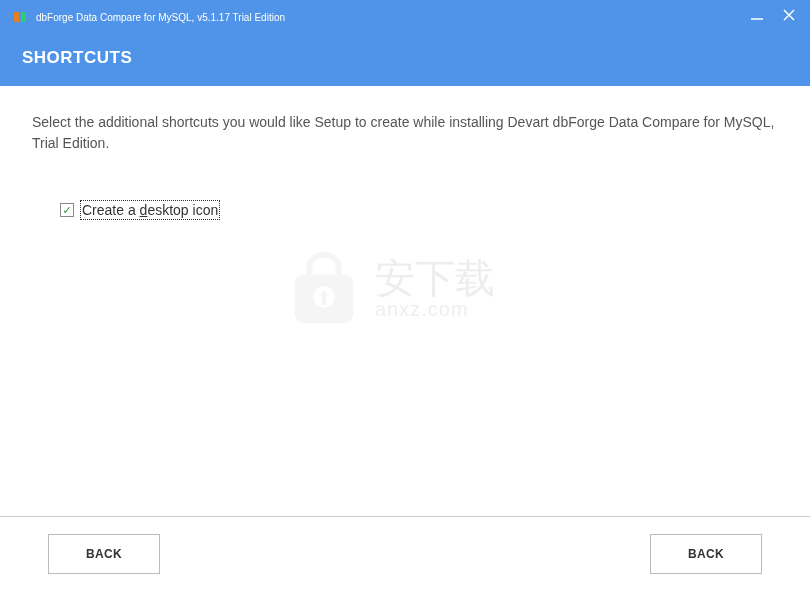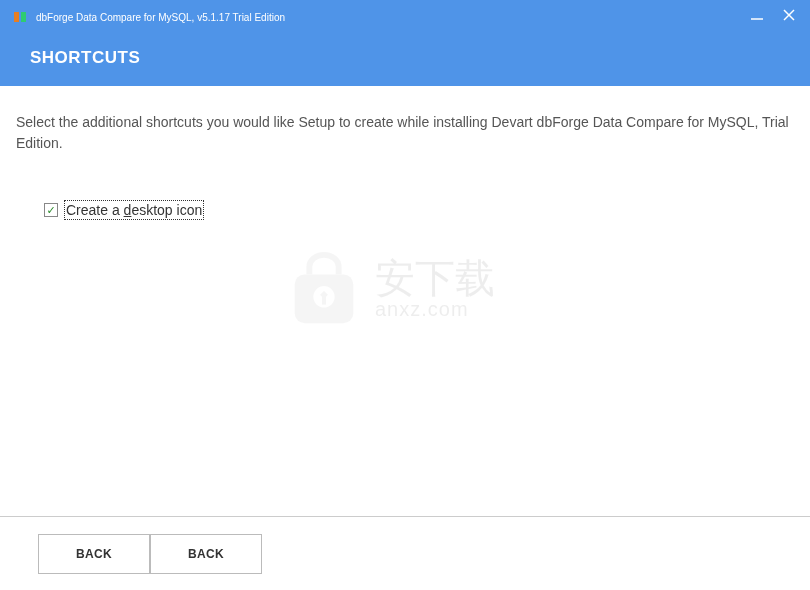--- a/index.html
+++ b/index.html
@@ -43,27 +43,27 @@
     .win-btn {
       color: #fff;
       font-size: 16px;
       cursor: pointer;
       width: 18px;
       text-align: center;
     }
     .header-section {
       background: #4f94e8;
       color: #fff;
-      padding: 14px 30px 18px 30px;
+      padding: 14px 30px 18px 22px;
       font-size: 17px;
       font-weight: 600;
       letter-spacing: 0.5px;
     }
     .content {
-      padding: 26px 16px;
+      padding: 26px 32px;
       color: #555;
       font-size: 14px;
     }
     .description {
       line-height: 1.5;
       margin-bottom: 48px;
     }
     .checkbox-row {
       display: flex;
       align-items: center;
@@ -96,21 +96,22 @@
     }
     .footer {
       position: absolute;
       bottom: 0;
       left: 0;
       right: 0;
       height: 74px;
       border-top: 1px solid #ccc;
       display: flex;
       align-items: center;
-      padding: 0 38px;
+      justify-content: space-between;
+      padding: 0 48px;
       background: #fff;
     }
     .btn {
       min-width: 112px;
       height: 40px;
       background: #fff;
       border: 1px solid #bbb;
       font-size: 12px;
       font-weight: 600;
       color: #333;

